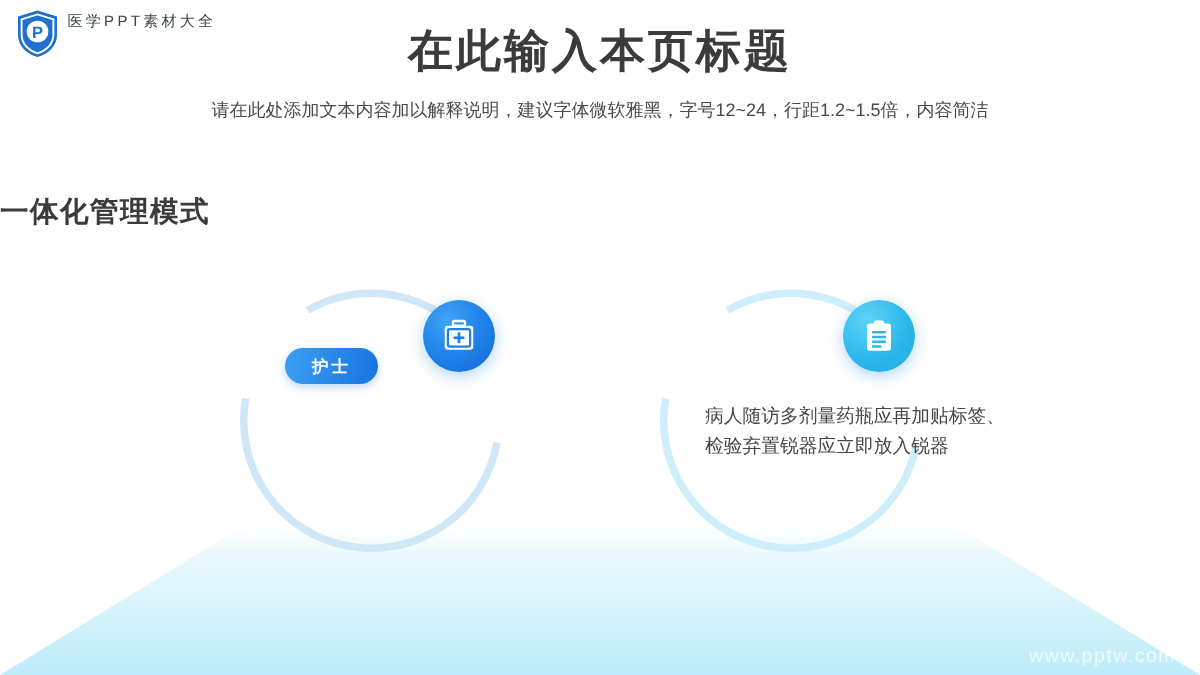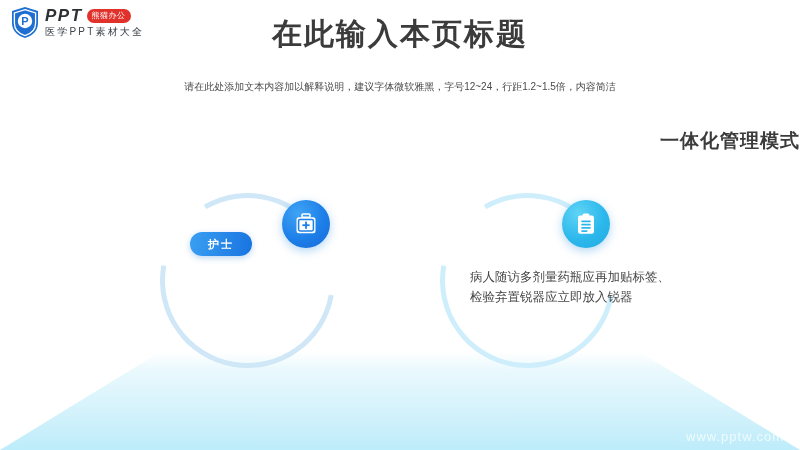--- a/index.html
+++ b/index.html
@@ -45,24 +45,24 @@
   }
 
   
   .page-title {
     position:absolute; top:14px; left:0; width:800px; text-align:center;
     font-size:30px; font-weight:bold; color:#3b3b3b; letter-spacing:2px;
     z-index:5;
   }
   .page-desc {
     position:absolute; top:62px; left:0; width:800px; text-align:center;
-    font-size:10px; color:#4a4a4a; line-height:1.85; z-index:5;margin-top:16px;
+    font-size:12px; color:#4a4a4a; line-height:1.85; z-index:5;
   }
   .section-title {
-    position:absolute; top:128px; left:0; width:800px; text-align:right;
+    position:absolute; top:128px; left:0; width:800px; text-align:left;
     font-size:19px; font-weight:bold; color:#3b3b3b; letter-spacing:1px;
     z-index:5;
   }
 
   
   .groups { position:absolute; top:185px; left:0; width:800px; height:195px; z-index:4; }
   .group { position:absolute; top:0; width:290px; height:195px; }
   .group.left  { left:150px; }
   .group.right { left:430px; }
 
@@ -122,24 +122,20 @@
 
   <div class="logo">
     <svg class="logo-shield" viewBox="0 0 30 33">
       <path d="M15 1 L28 5 L28 17 C28 25 22 30 15 32 C8 30 2 25 2 17 L2 5 Z" fill="#1f6fd0"></path>
       <path d="M15 3.6 L25.6 6.9 L25.6 17 C25.6 23.6 20.6 27.9 15 29.6
                C9.4 27.9 4.4 23.6 4.4 17 L4.4 6.9 Z" fill="none" stroke="#ffffff" stroke-width="1.3"></path>
       <circle cx="15" cy="15" r="7.2" fill="#ffffff"></circle>
       <text x="15" y="19.2" text-anchor="middle" font-family="Liberation Sans, sans-serif" font-size="11" font-weight="bold" fill="#1f6fd0">P</text>
     </svg>
     <div class="logo-txt">
-      <div class="logo-row1">
-        <span class="logo-ppt">PPT</span>
-        <span class="logo-badge">熊猫办公</span>
-      </div>
       <div class="logo-sub">医学PPT素材大全</div>
     </div>
   </div>
 
   <div class="page-title">在此输入本页标题</div>
   <div class="page-desc">
     <div>请在此处添加文本内容加以解释说明，建议字体微软雅黑，字号12~24，行距1.2~1.5倍，内容简洁</div>
   </div>
   <div class="section-title">一体化管理模式</div>
 

